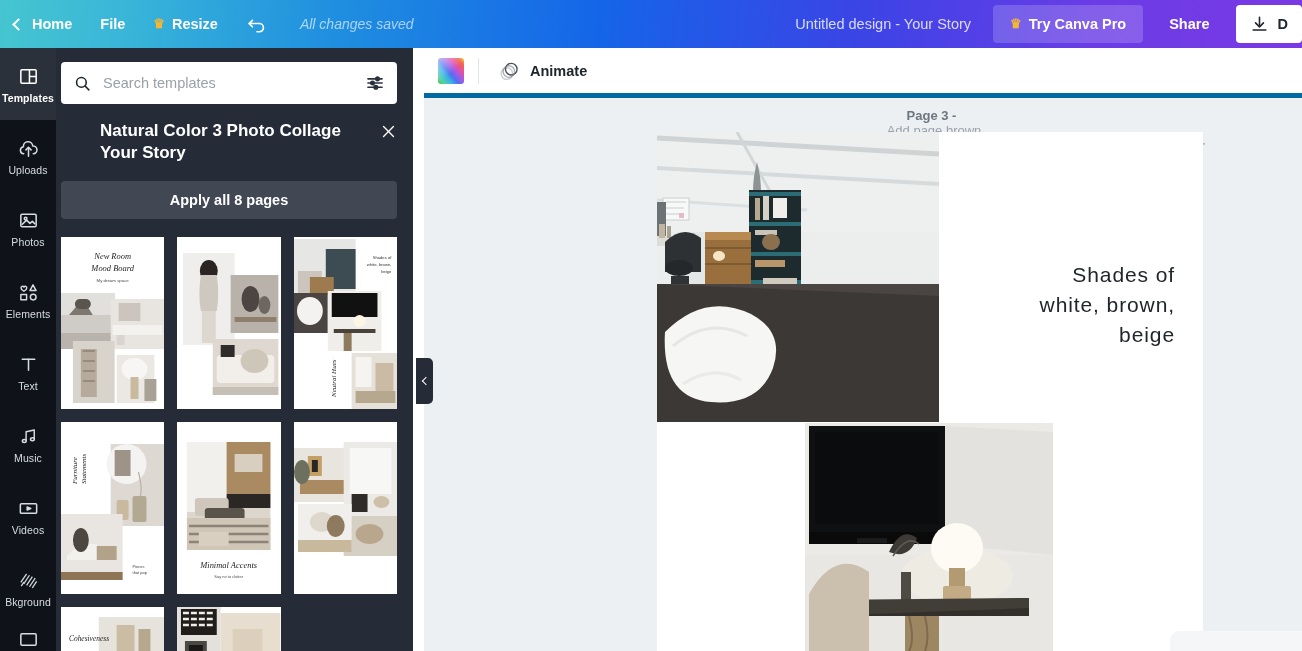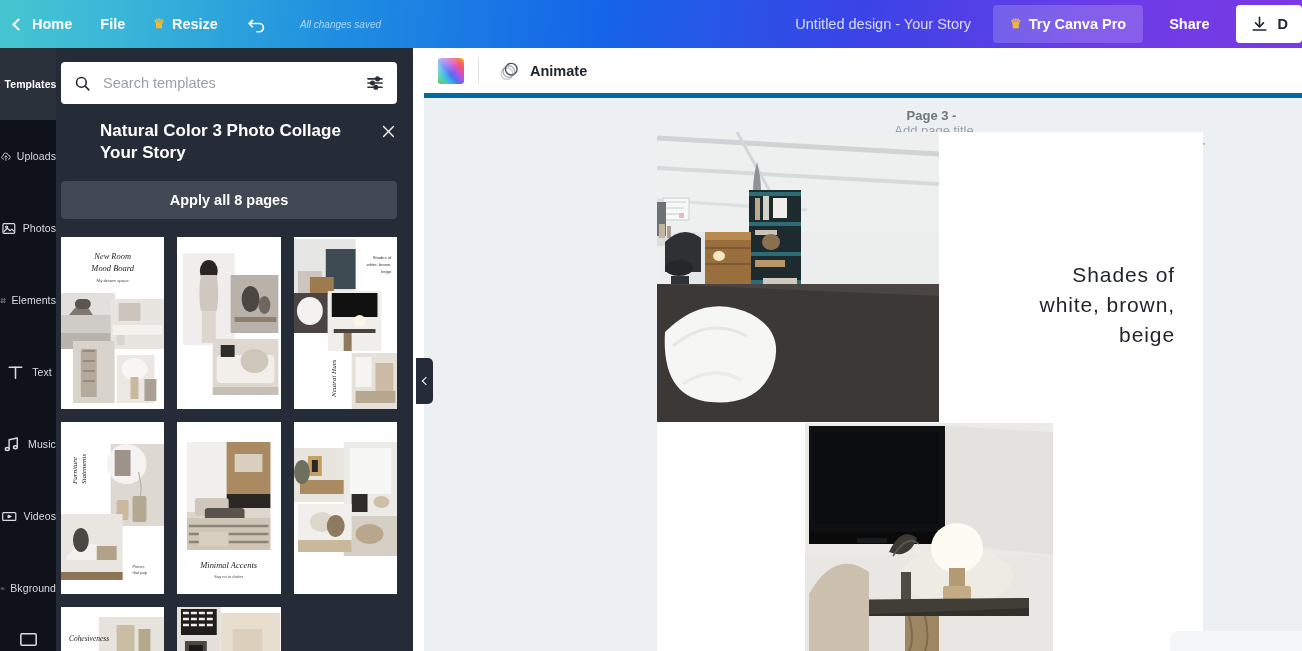--- a/index.html
+++ b/index.html
@@ -32,21 +32,21 @@
     display: inline-block; width: 9px; height: 9px;
     border-left: 2px solid #ffffff; border-bottom: 2px solid #ffffff;
     transform: rotate(45deg); margin-right: 2px;
   }
   .crown {
     font-size: 13px; color: #f5b731; line-height: 1;
     display: inline-block; transform: translateY(-1px);
   }
   .undo-ico { width: 22px; height: 22px; display: block; }
   .saved-text {
-    font-size: 10px; font-style: italic; color: rgba(255,255,255,0.62);
+    font-size: 14px; font-style: italic; color: rgba(255,255,255,0.62);
     margin-left: 18px; white-space: nowrap;
   }
   .tb-right {
     margin-left: auto; display: flex; align-items: center;
     height: 48px; padding-right: 0;
   }
   .design-title {
     font-size: 14.5px; color: rgba(255,255,255,0.80);
     margin-right: 22px; white-space: nowrap;
   }
@@ -75,21 +75,21 @@
   
   .rail {
     position: absolute; top: 48px; left: 0;
     width: 56px; height: 603px;
     background: #0f1319;
     z-index: 30;
     overflow: hidden;
   }
   .rail-item {
     width: 56px; height: 72px;
-    display: flex; flex-direction: row;
+    display: flex; flex-direction: column;
     align-items: center; justify-content: center; gap: 5px;
     color: #d7dce3; cursor: pointer;
   }
   .rail-item.active { background: #2b313b; color: #ffffff; }
   .rail-ico { width: 23px; height: 23px; display: block; }
   .rail-label { font-size: 10.5px; line-height: 1; letter-spacing: .1px; }
   .rail-item.active .rail-label { font-weight: 700; }
 
   
   .panel {
@@ -570,21 +570,21 @@
           <circle cx="13.4" cy="10" r="6.3" stroke="#4a5159"></circle>
           <circle cx="10.8" cy="12.6" r="6.3" opacity=".65"></circle>
           <circle cx="8.6" cy="14.8" r="6.3" opacity=".4"></circle>
         </svg>
         <span>Animate</span>
       </div>
     </div>
 
     <div class="page-row">
       <span class="page-label">Page 3 -</span>
-      <span class="page-add">Add page title</span>
+      <span class="page-add">Add page brown</span>
 
       <div class="page-tools">
         <svg class="ptool" viewBox="0 0 24 24" fill="none" stroke="currentColor" stroke-width="1.6" stroke-linejoin="round">
           <path d="M4.5 4.5 H19.5 V15 L15 19.5 H4.5 z"></path>
           <path d="M19.4 15 H15 V19.4"></path>
         </svg>
         <svg class="ptool" viewBox="0 0 24 24" fill="none" stroke="currentColor" stroke-width="1.8" stroke-linecap="round" stroke-linejoin="round">
           <path d="M5.5 15 L12 8.5 L18.5 15"></path>
         </svg>
         <svg class="ptool" viewBox="0 0 24 24" fill="none" stroke="currentColor" stroke-width="1.8" stroke-linecap="round" stroke-linejoin="round">

